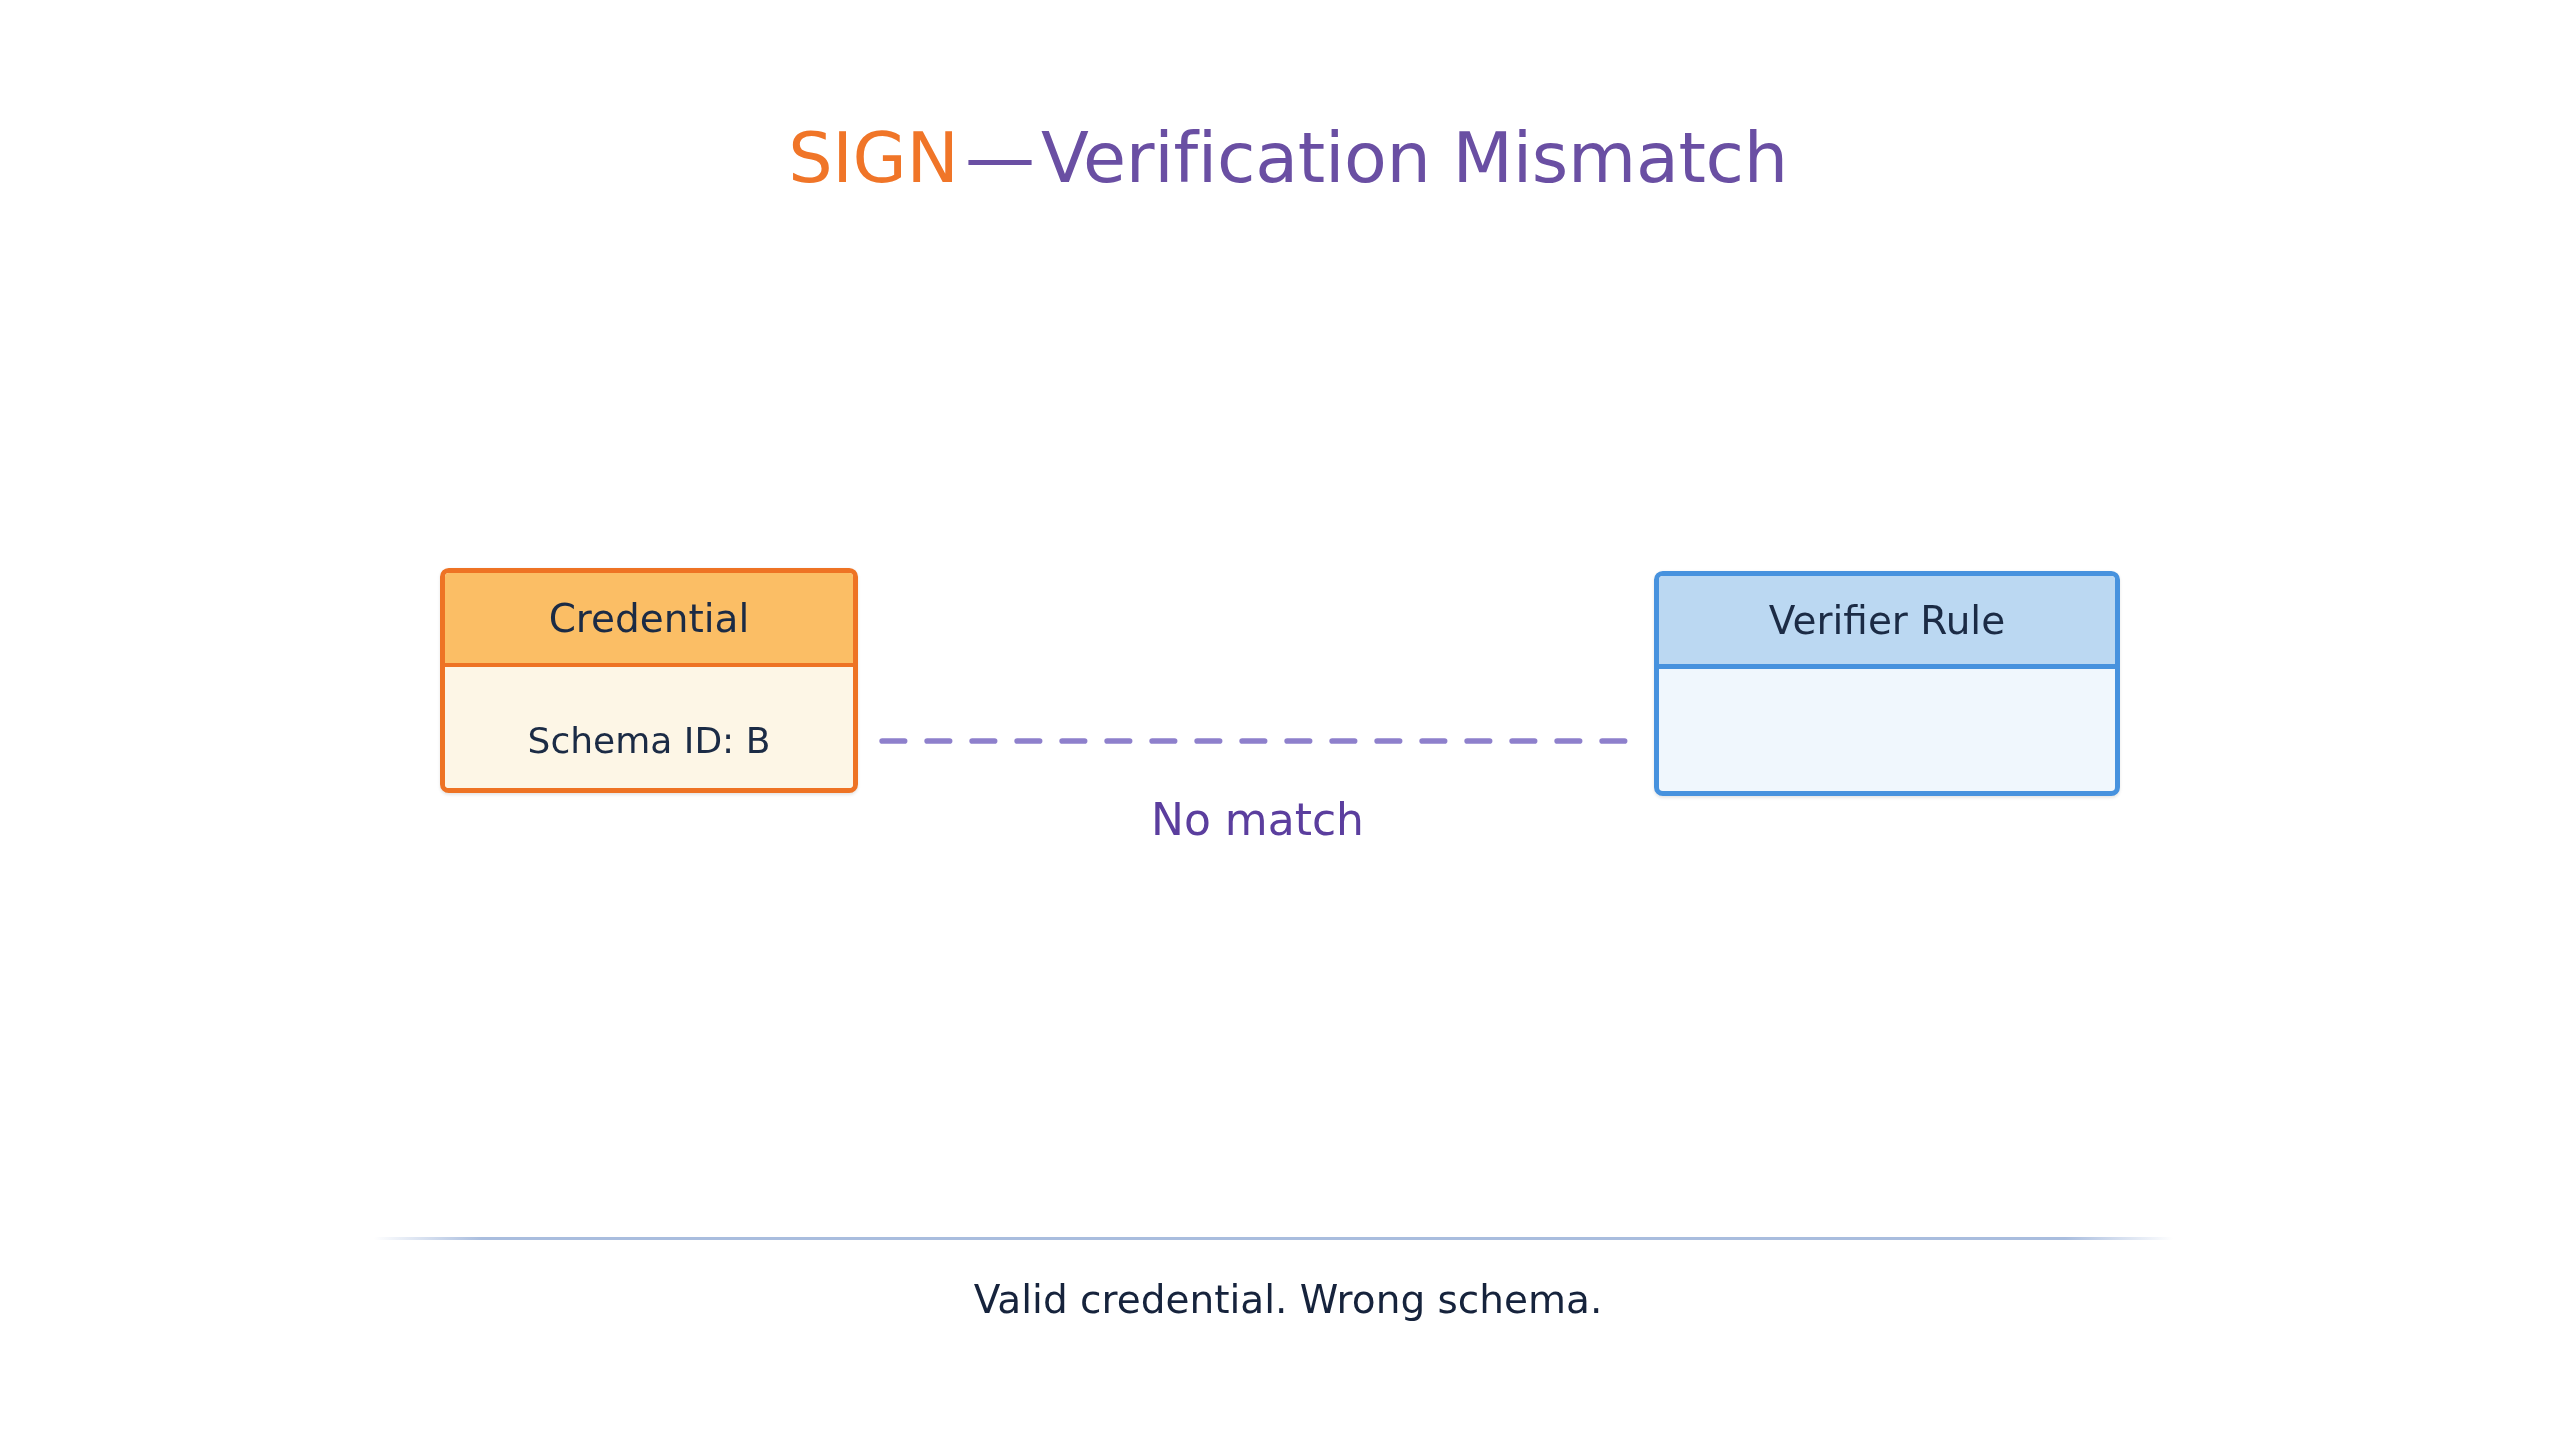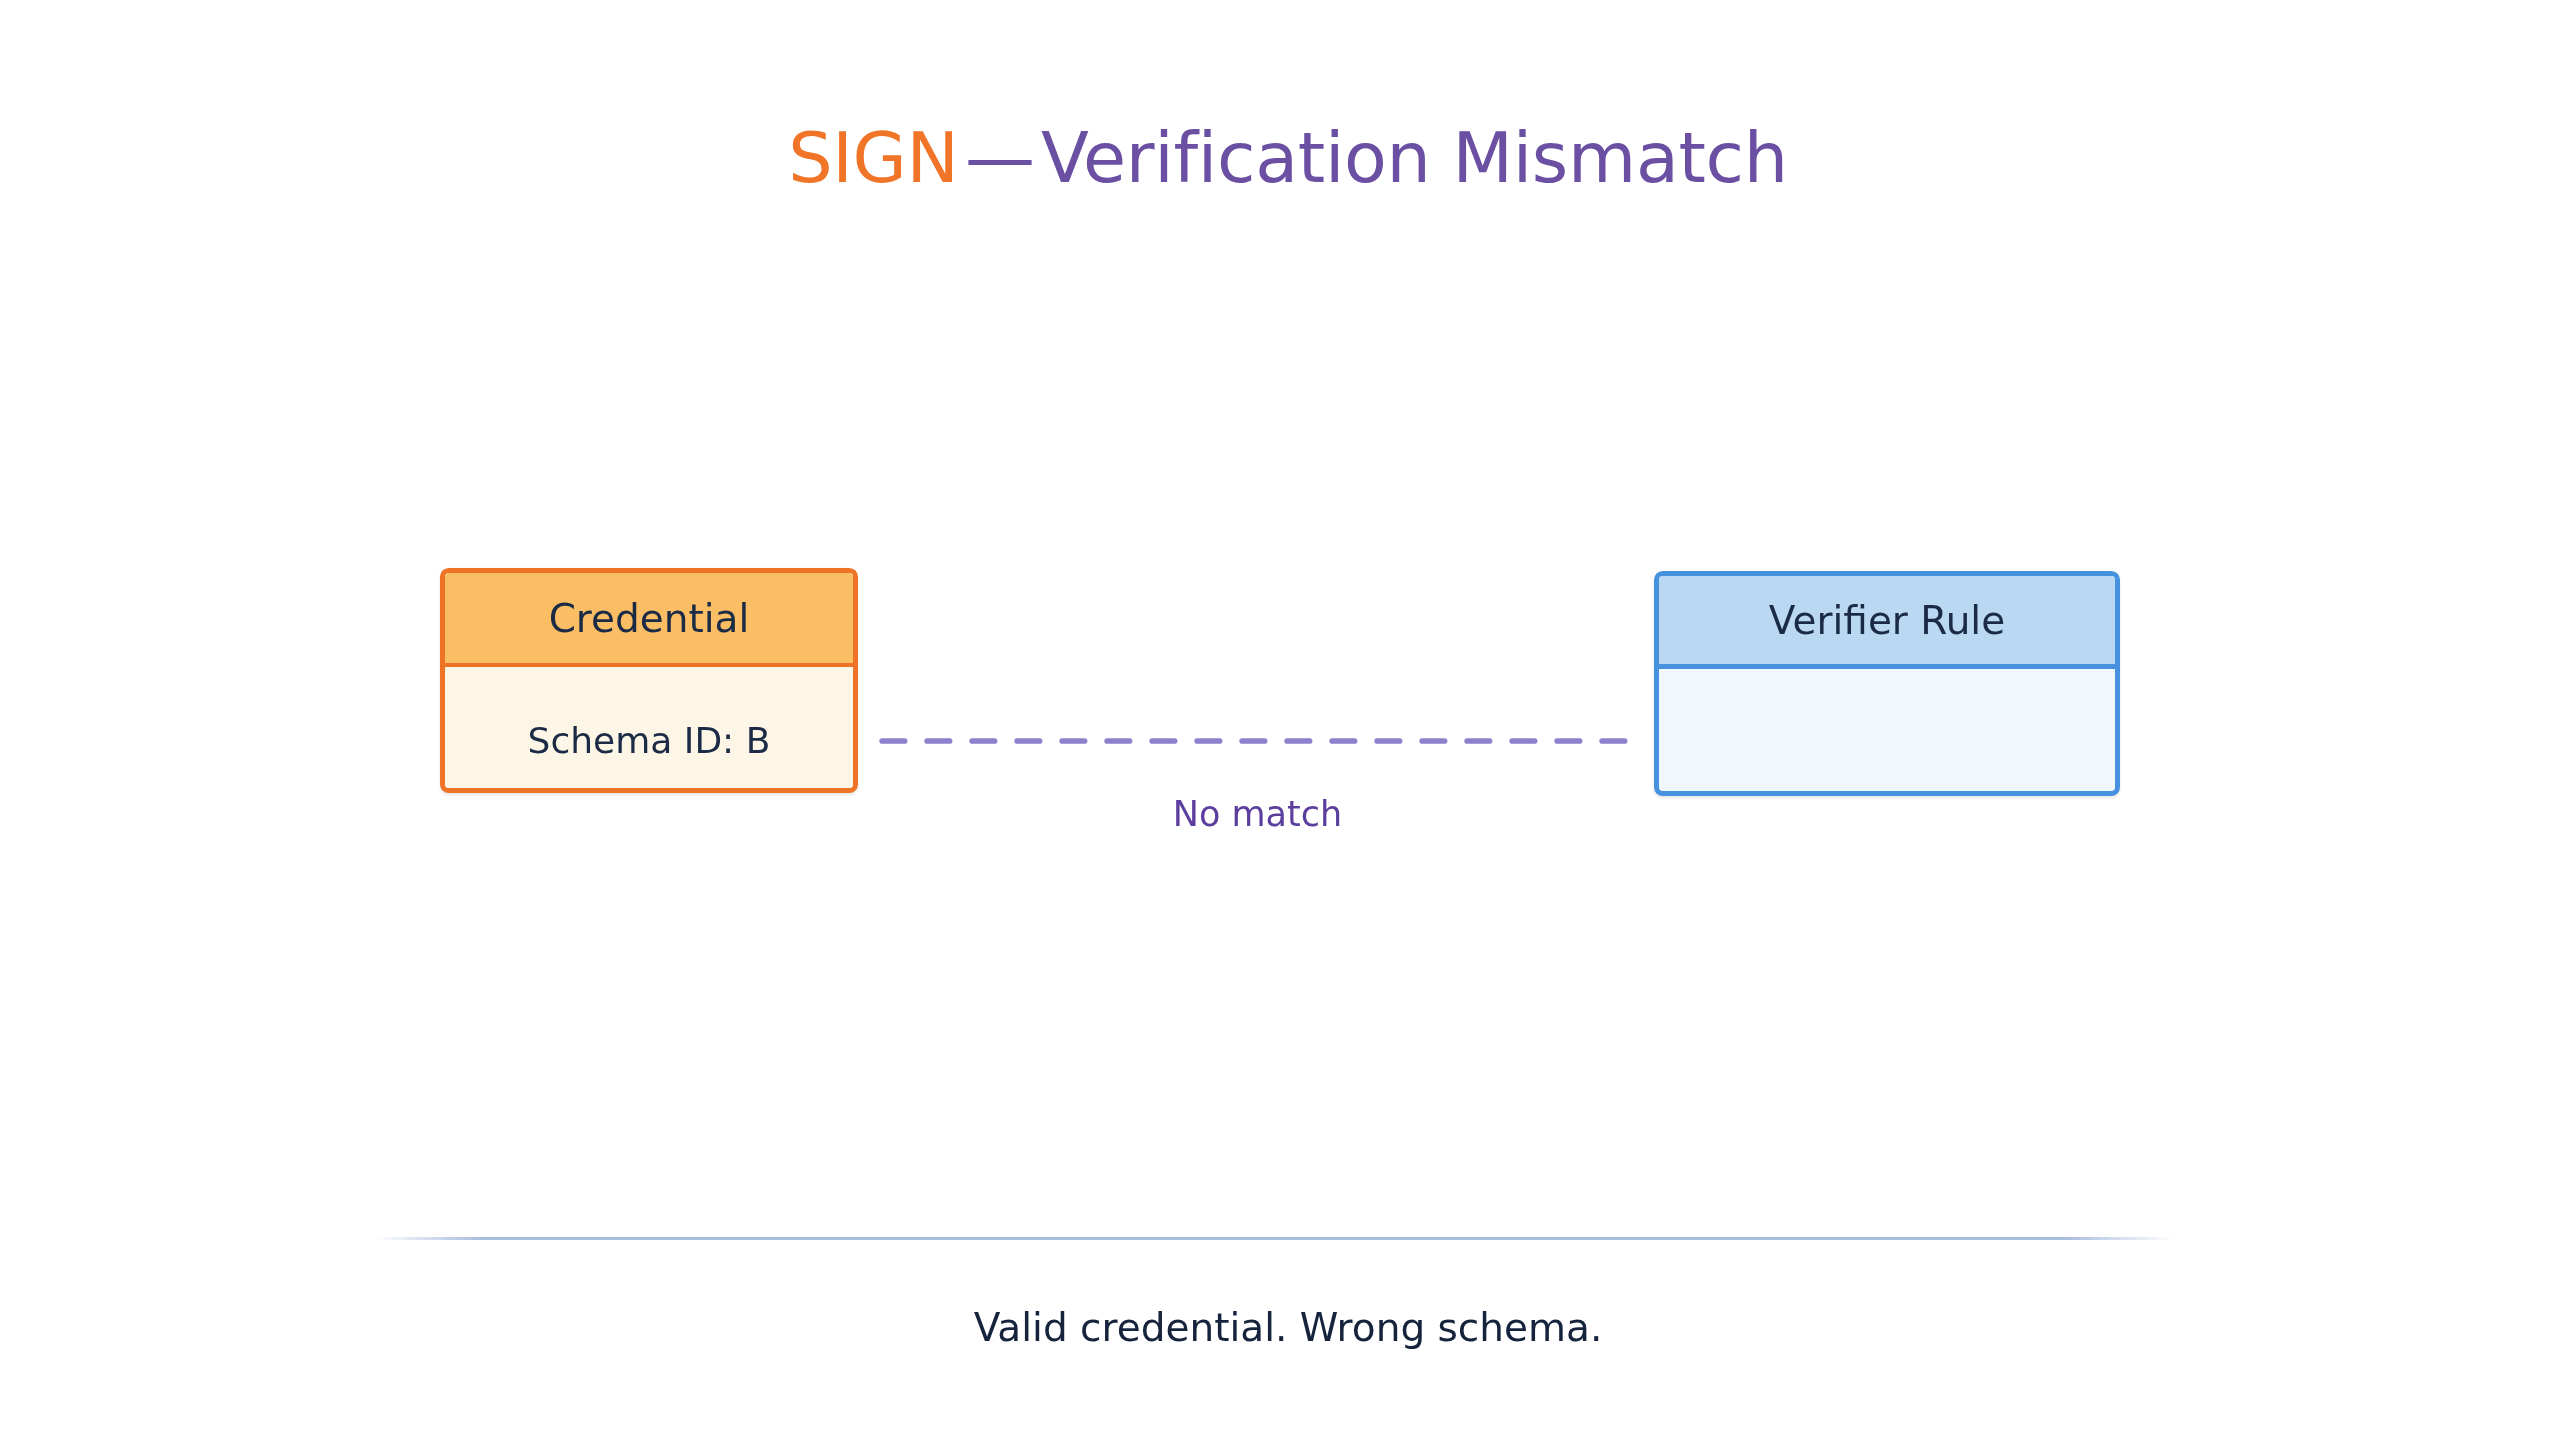--- a/index.html
+++ b/index.html
@@ -122,21 +122,21 @@
 
   
   #edge-label {
     position: absolute;
     left: 1069px;
     top: 794px;
     width: 377px;
     text-align: center;
     white-space: nowrap;
     font-family: "DejaVu Sans", sans-serif;
-    font-size: 35px;
+    font-size: 44px;
     color: #5B3E9E;
   }
 
   
   #footer-divider {
     position: absolute;
     left: 374px;
     top: 1237px;
     width: 1799px;
     height: 2.5px;
@@ -150,21 +150,20 @@
   #footer-caption {
     position: absolute;
     left: 0;
     top: 1277px;
     width: 2576px;
     text-align: center;
     white-space: nowrap;
     font-family: "DejaVu Sans", sans-serif;
     font-size: 39px;
     color: #16233C;
-    margin-top: 28px;
   }
 </style>
 </head>
 <body>
 
 <div id="title">
   <span class="t-sign">SIGN</span><span class="t-dash">—</span><span class="t-rest">Verification Mismatch</span>
 </div>
 
 <div class="node" id="node-credential">

